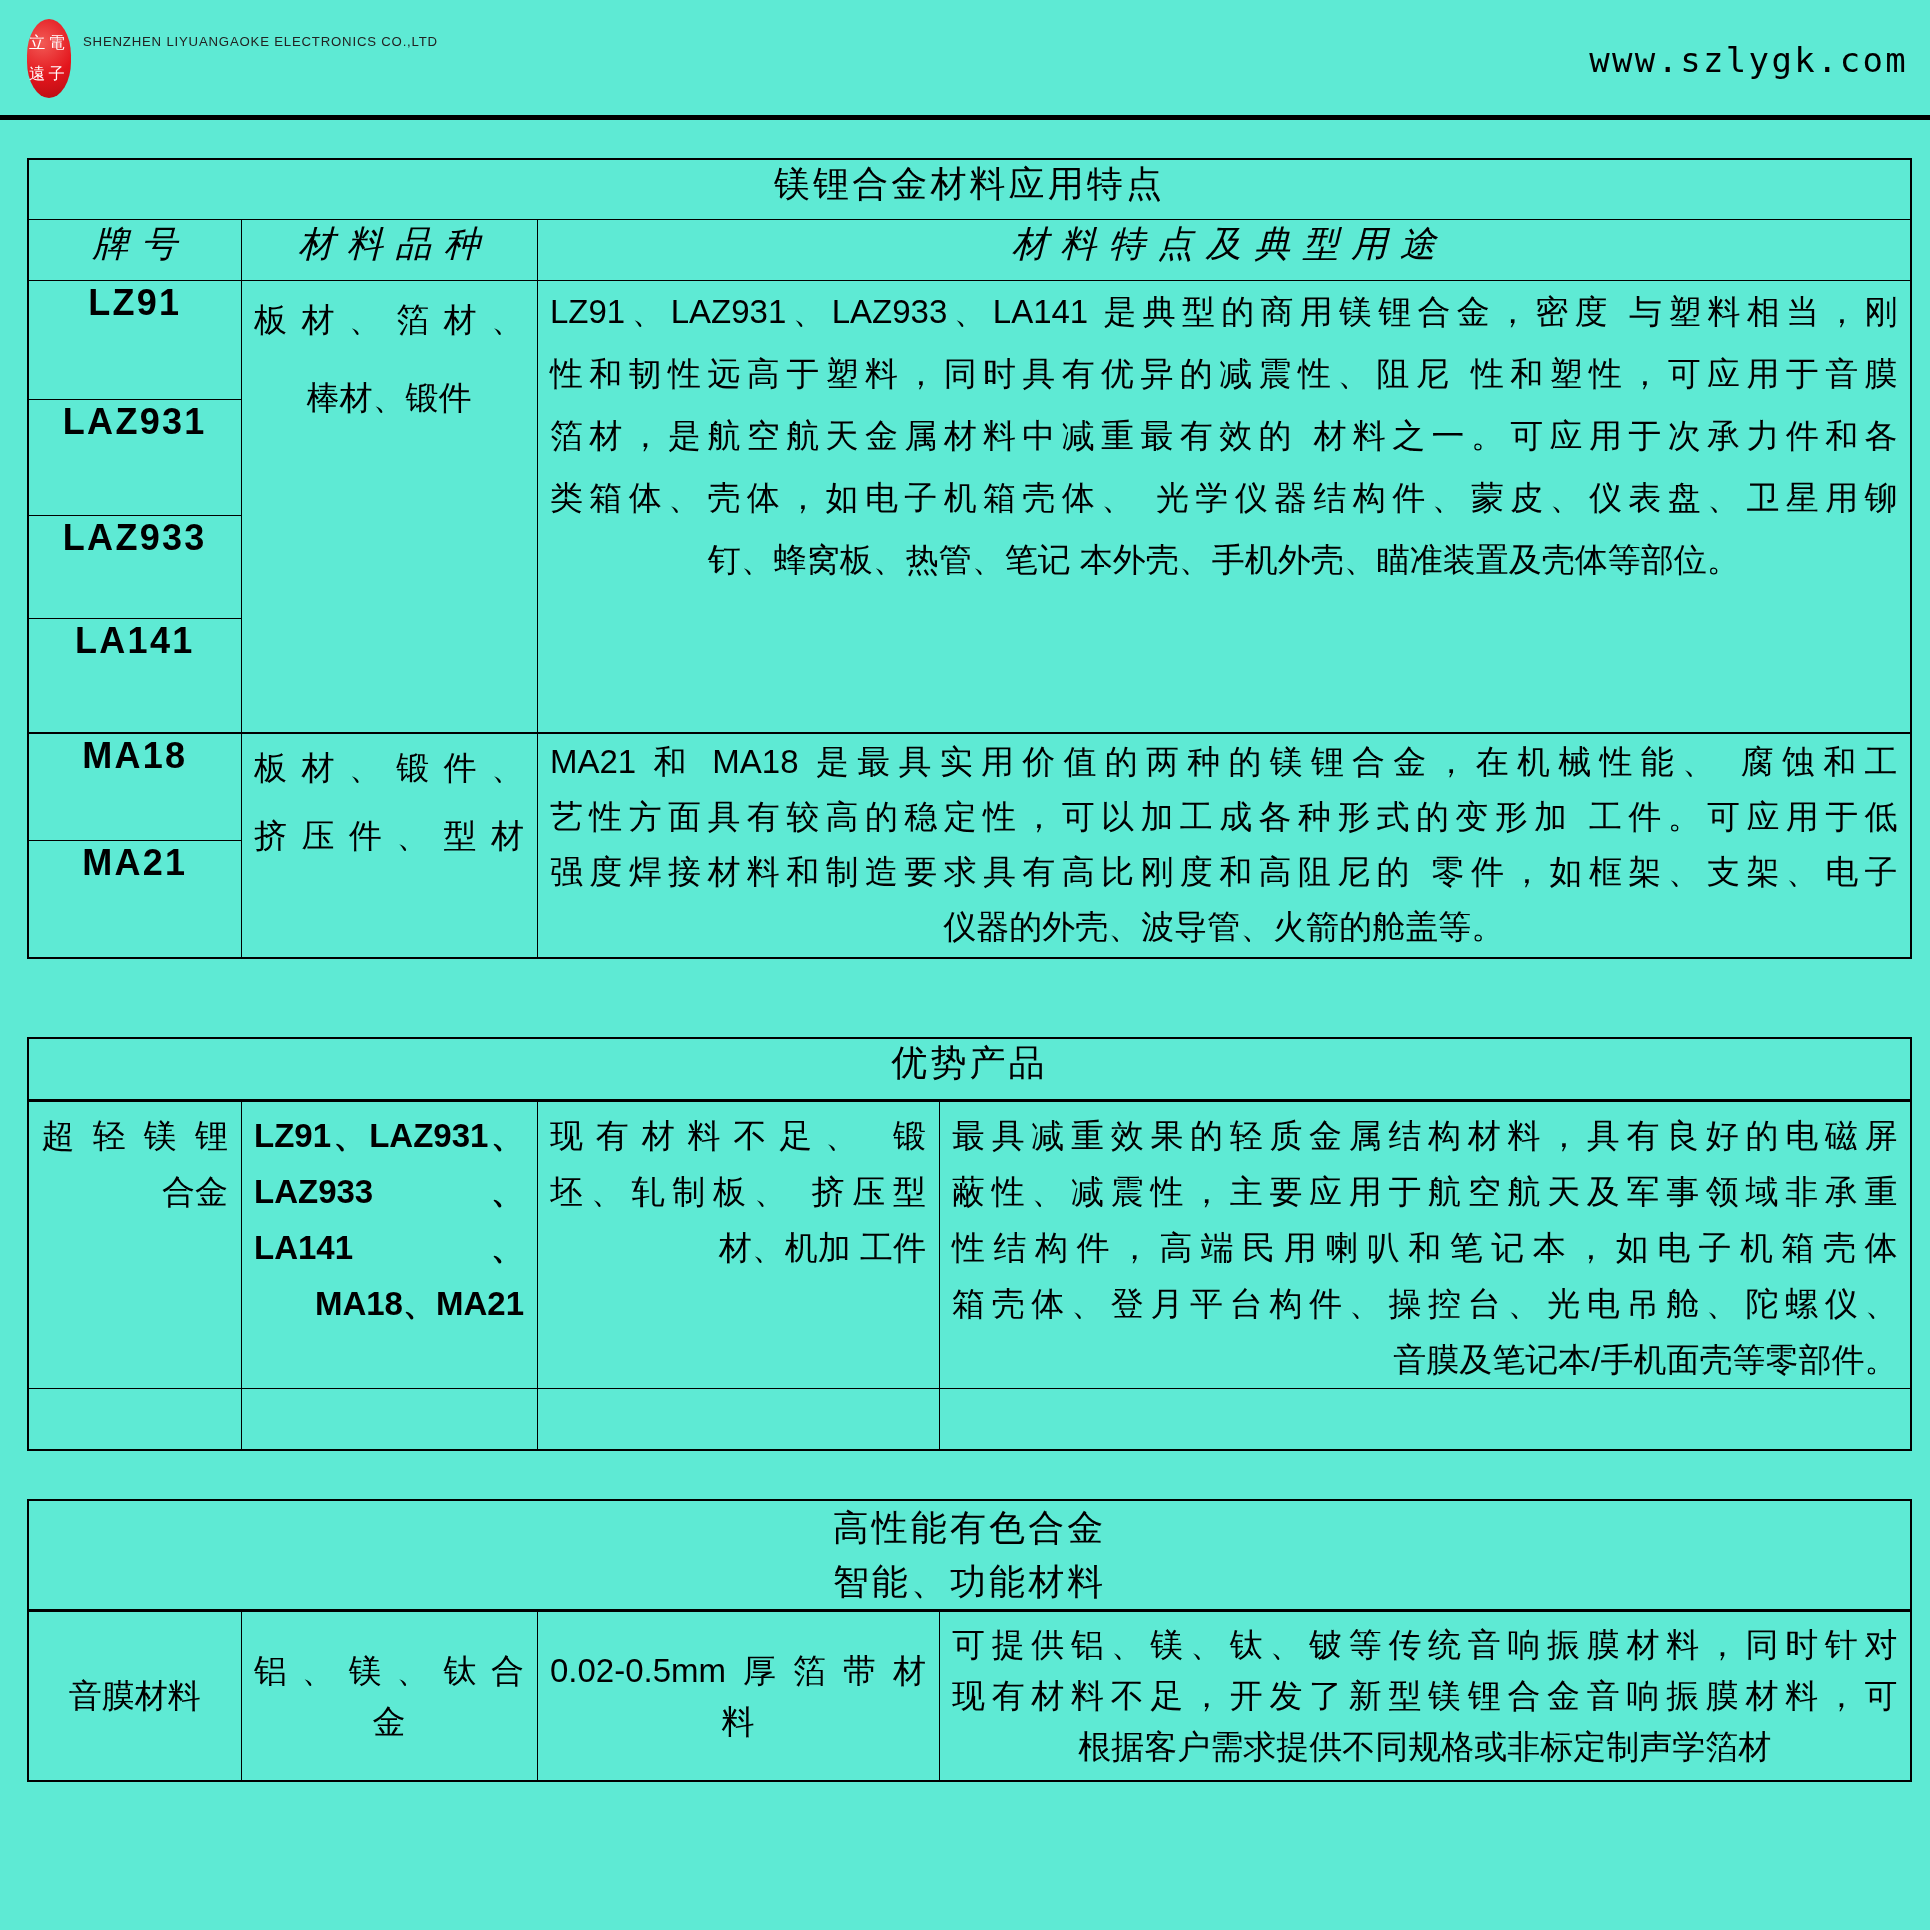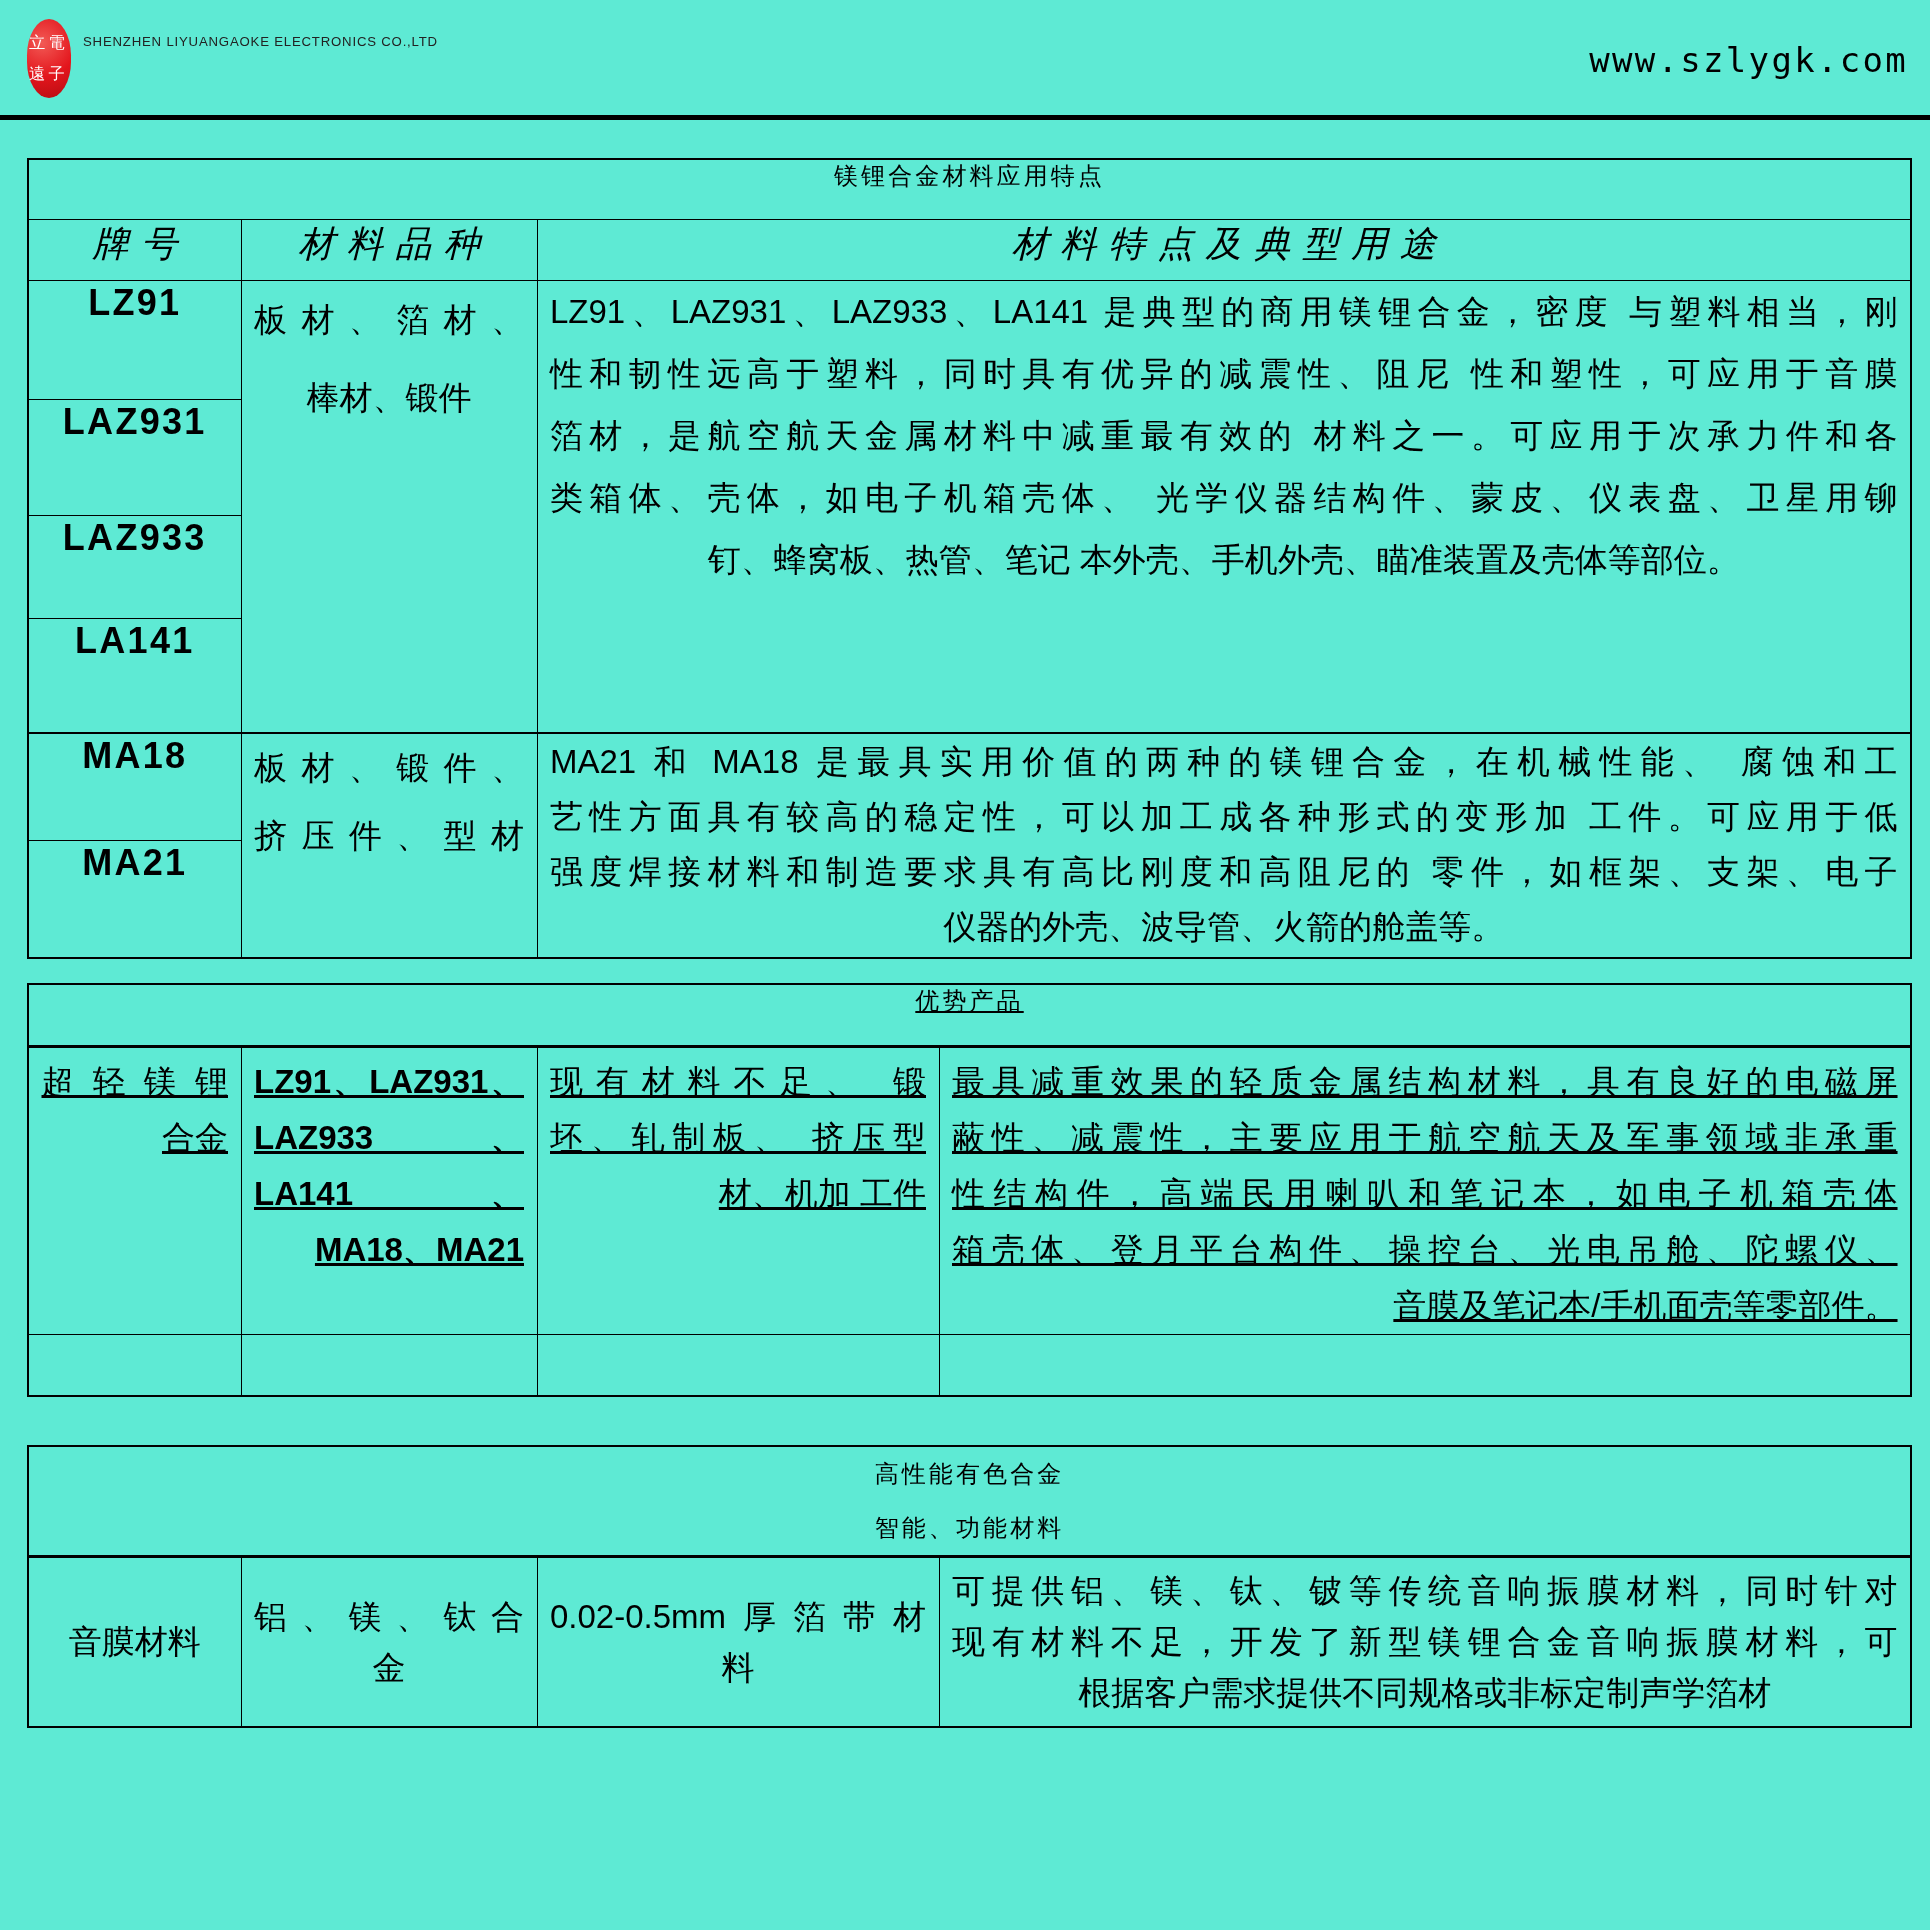--- a/index.html
+++ b/index.html
@@ -19,26 +19,26 @@
   .url{position:absolute;right:22px;top:40px;font-family:"DejaVu Sans Mono",monospace;
        font-size:34px;letter-spacing:2.3px;}
   .rule{position:absolute;left:0;top:115px;width:1930px;height:5.4px;background:#000;}
 
   
   table.t{border-collapse:collapse;table-layout:fixed;width:1884px;margin-left:27px;
           font-size:33px;}
   table.t td{border:1.6px solid #000;overflow:hidden;vertical-align:top;padding:0 12.5px;}
   table.t{border:2.3px solid #000;}
   .t1{margin-top:43px;}
-  .t2{margin-top:24px;text-decoration:underline;}
+  .t2{margin-top:78px;}
   .t3{margin-top:48px;}
   .t2{border-bottom-width:3.9px;}
   .t3{border-bottom-width:3.9px;}
 
-  td.title-cell{font-size:24px;text-align:center;vertical-align:middle;
+  td.title-cell{font-size:36px;text-align:center;vertical-align:middle;
                 letter-spacing:3.1px;border-bottom-width:3.1px;}
   .t2 td.title-cell,.t3 td.title-cell{border-bottom-width:3.9px;}
   td.head-cell{font-size:36px;text-align:center;vertical-align:middle;
                letter-spacing:12.5px;text-indent:12.5px;border-bottom-width:3.1px;font-style:italic;}
 
   td.grade-cell{text-align:center;padding-top:11px;font-weight:700;font-size:36px;
                 letter-spacing:2.3px;line-height:44px;}
   tr.group2 td{border-top-width:2.3px;}
 
   td.forms-g1{padding-top:74px;line-height:78px;}

